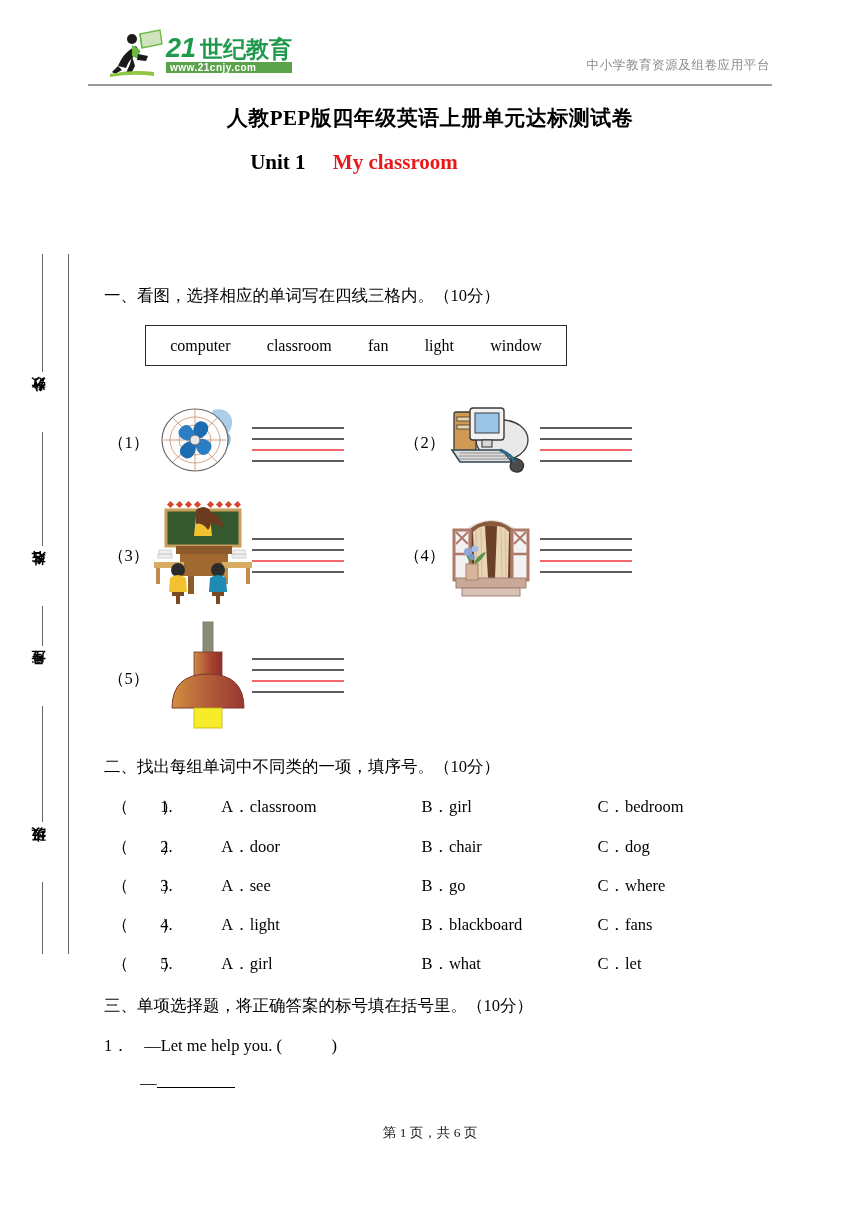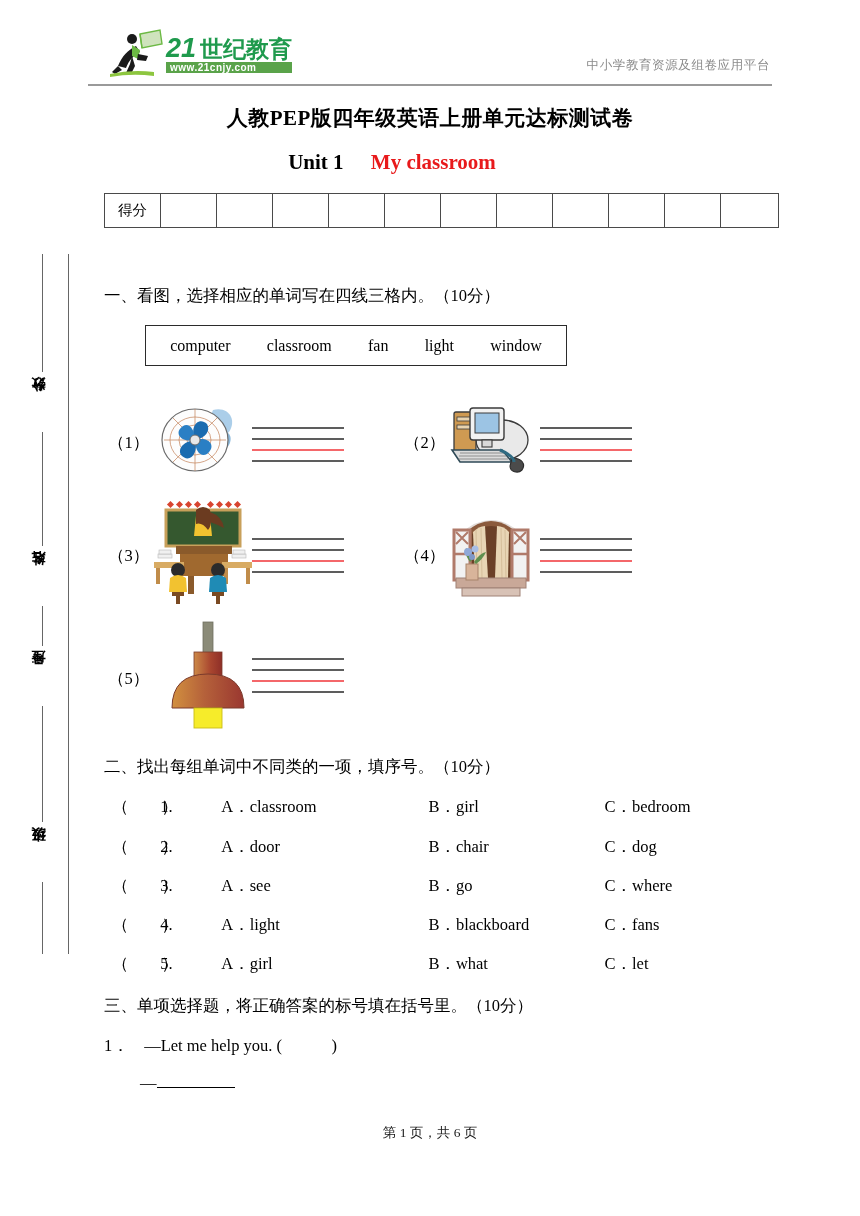--- a/index.html
+++ b/index.html
@@ -58,21 +58,20 @@
     font-size: 21px;
     letter-spacing: 0.5px;
   }
   .title-unit {
     position: absolute;
     left: 0; top: 150px;
     width: 708px;
     text-align: center;
     font-weight: bold;
     font-size: 21px;
-    margin-left: 38px;
   }
   .title-unit .u-no { color: #000; }
   .title-unit .u-name { color: #e8191b; margin-left: 22px; }
 
   
   .score-table {
     position: absolute;
     left: 104px; top: 193px;
     border-collapse: collapse;
     table-layout: fixed;
@@ -169,21 +168,21 @@
   
   .mc-row {
     position: absolute;
     left: 112px;
     font-size: 16.5px;
     white-space: nowrap;
   }
   .mc-row .paren { display:inline-block; width: 44px; }
   .mc-row .idx { display:inline-block; width: 20px; }
   .mc-row .oA { display:inline-block; width: 196px; margin-left: 37px; }
-  .mc-row .oB { display:inline-block; width: 172px; margin-left: 7px; }
+  .mc-row .oB { display:inline-block; width: 172px; }
   .mc-row .oC { display:inline-block; }
 
   
   .q3-line {
     position: absolute;
     left: 104px;
     font-size: 16.5px;
     white-space: nowrap;
   }
   .q3-blank {
@@ -239,34 +238,20 @@
 
 <div class="title-main">人教PEP版四年级英语上册单元达标测试卷</div>
 
 <div class="title-unit">
   <span class="u-no">Unit 1</span>
   <span class="u-name">My classroom</span>
 </div>
 
 <table class="score-table">
   <tbody>
-    <tr>
-      <td class="lbl">得分</td>
-      <td class="col"></td>
-      <td class="col"></td>
-      <td class="col"></td>
-      <td class="col"></td>
-      <td class="col"></td>
-      <td class="col"></td>
-      <td class="col"></td>
-      <td class="col"></td>
-      <td class="col"></td>
-      <td class="col"></td>
-      <td class="tot"></td>
-    </tr>
   </tbody>
 </table>
 
 <div class="side-band">
   <div class="side-line-outer"></div>
 
   <div class="side-seg" style="top:0px;   height:118px;"></div>
   <div class="side-label" style="top:118px; height:60px;">分数</div>
   <div class="side-seg" style="top:178px; height:114px;"></div>
   <div class="side-label" style="top:292px; height:60px;">姓名</div>

